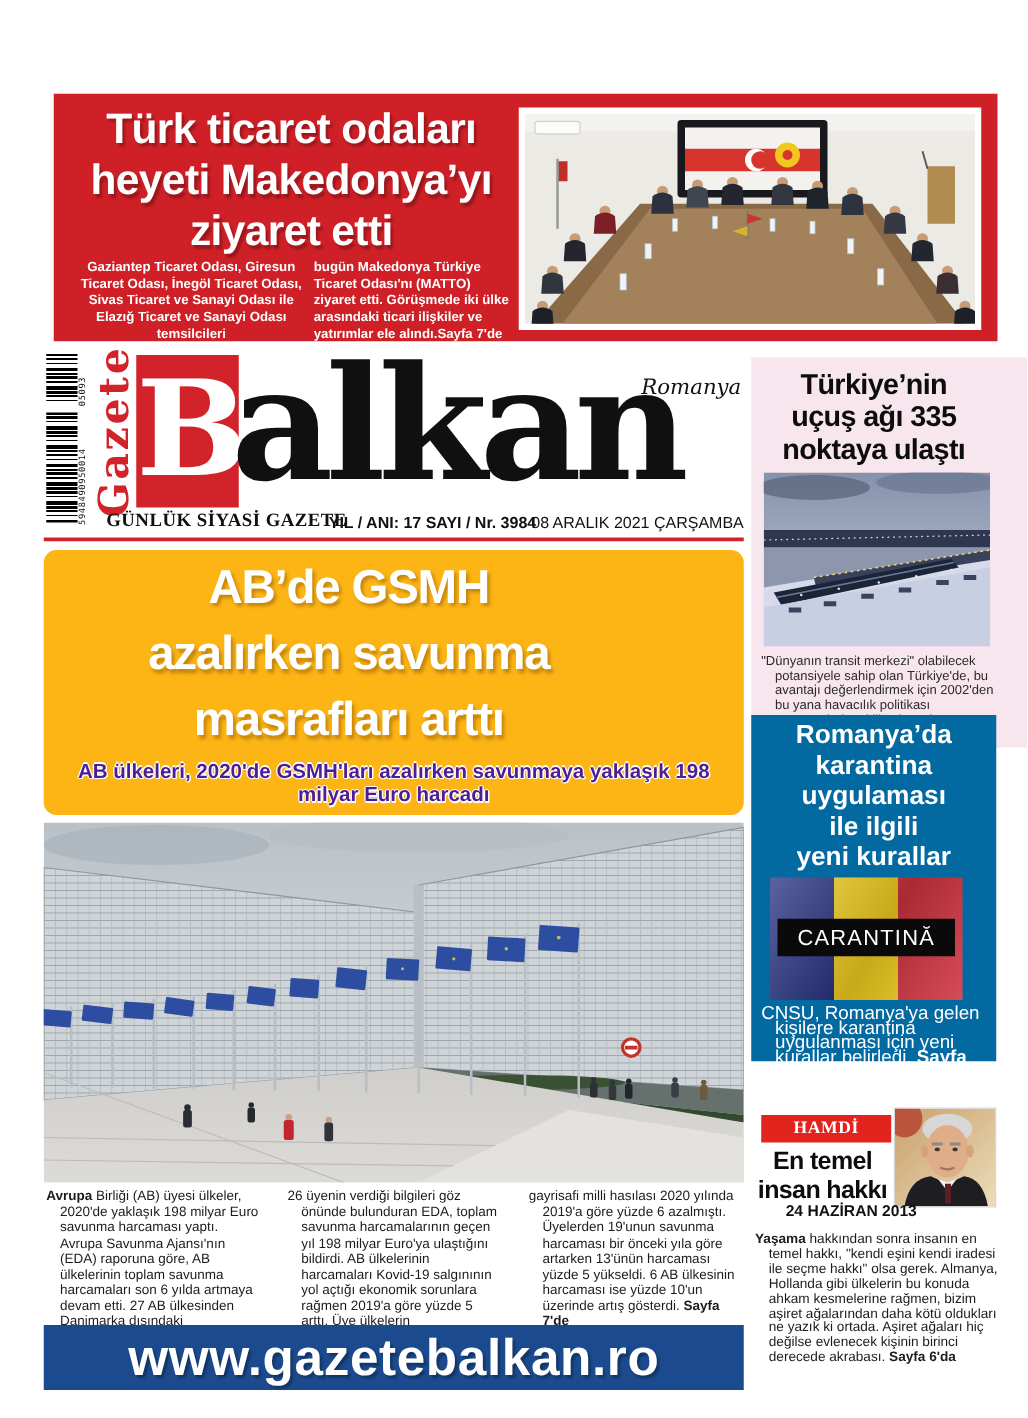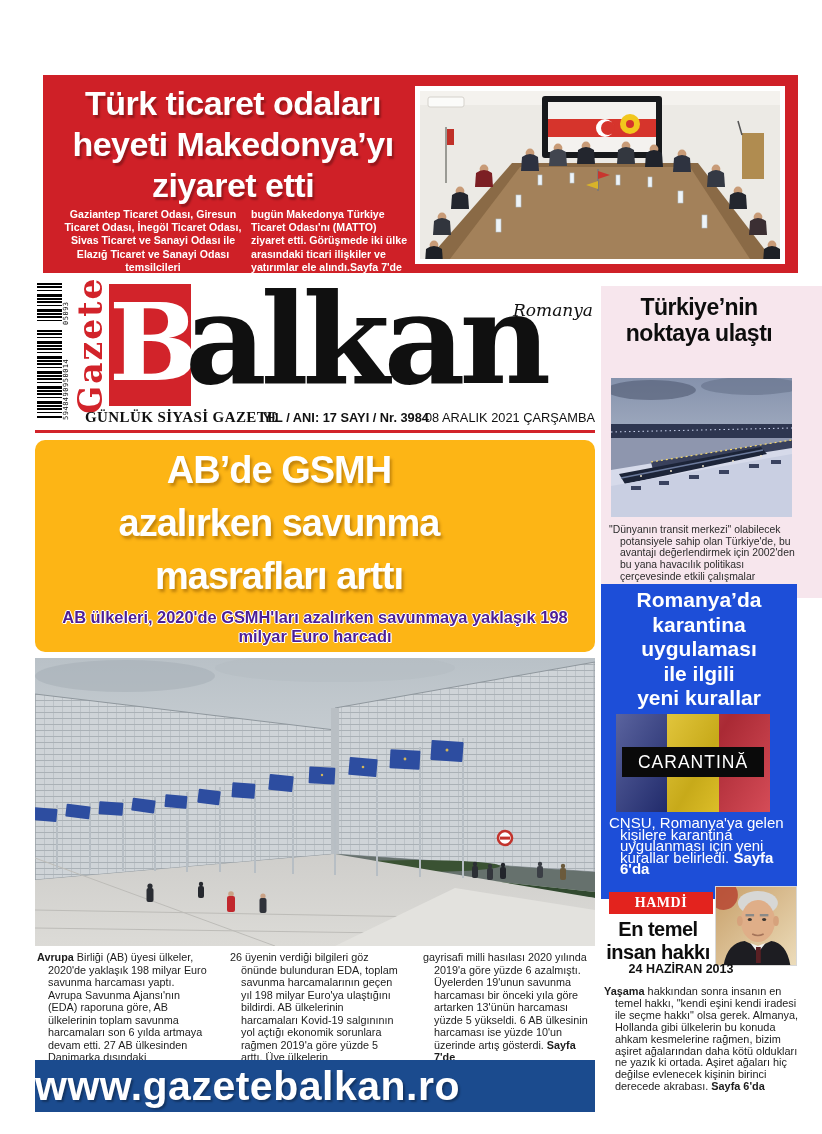--- a/index.html
+++ b/index.html
@@ -48,33 +48,33 @@
       font-size:38px;line-height:53px;letter-spacing:-1px;text-shadow:2px 3px 3px rgba(120,70,0,.45);}
   .lead-sub{left:6px;bottom:6px;width:548px;text-align:center;font-weight:bold;font-size:16.4px;
       color:#4c1d95;text-shadow:-1px 0 #fff,1px 0 #fff,0 -1px #fff,0 1px #fff,1px 1px #fff;}
   .main-photo{left:35px;top:638px;width:560px;height:288px;}
   .main-photo svg{display:block;width:100%;height:100%;}
 
   .body-cols{left:37px;top:931px;width:558px;display:flex;gap:21px;}
   .bcol{width:172px;font-size:10.8px;line-height:12.5px;color:#1c1c1c;}
   .hang{padding-left:11px;text-indent:-11px;}
 
-  .web-bar{left:35px;top:1040px;width:560px;height:52px;background:#1b4b8e;}
+  .web-bar{left:35px;top:1040px;width:560px;height:52px;background:#1b4b8e;text-align:center;}
   .web-url{color:#fff;font-weight:800;font-size:41px;line-height:52px;letter-spacing:.5px;
       text-shadow:2px 2px 2px rgba(0,0,0,.3);}
 
   
   .flights-box{left:601px;top:266px;width:235px;height:312px;background:#f7e6ed;padding-left:43px;}
   .fl-headline{left:4px;top:8px;width:188px;text-align:center;color:#0d0d0d;font-weight:800;
       font-size:23px;line-height:26px;letter-spacing:-.5px;}
   .fl-photo{left:10px;top:92px;width:181px;height:139px;}
   .fl-photo svg{display:block;width:100%;height:100%;}
   .fl-body{left:8px;top:238px;width:182px;font-size:10.4px;line-height:11.7px;color:#2b2b2b;font-weight:500;}
 
-  .quar-box{left:601px;top:564px;width:196px;height:315px;background:#1d4ed8;}
+  .quar-box{left:601px;top:552px;width:196px;height:277px;background:#0369a1;}
   .q-headline{left:4px;top:4px;width:188px;text-align:center;color:#fff;font-weight:800;
       font-size:21px;line-height:24.5px;}
   .q-flag{left:15px;top:130px;width:154px;height:98px;background:
       linear-gradient(120deg,rgba(255,255,255,.25),rgba(0,0,0,.18) 55%,rgba(255,255,255,.12)),
       linear-gradient(to right,#232f7e 0 33.4%,#f3cf1f 33.4% 66.7%,#cf3340 66.7%);}
   .q-label{left:6px;top:33px;width:142px;height:30px;background:#0a0a0a;color:#fff;text-align:center;
       font-size:17.5px;line-height:30px;letter-spacing:1px;font-weight:400;}
   .q-body{left:8px;top:233px;width:182px;font-size:15px;line-height:11.6px;color:#fff;font-weight:normal;}
 
   .columnist{left:601px;top:866px;width:196px;height:210px;}
@@ -296,20 +296,21 @@
     <div class="bcol hang"><span>gayrisafi milli hasılası 2020 yılında 2019'a göre yüzde 6 azalmıştı. Üyelerden 19'unun savunma harcaması bir önceki yıla göre artarken 13'ünün harcaması yüzde 5 yükseldi. 6 AB ülkesinin harcaması ise yüzde 10'un üzerinde artış gösterdi. </span><b>Sayfa 7'de</b></div>
   </div>
 
   <div class="abs web-bar">
     <span class="web-url">www.gazetebalkan.ro</span>
   </div>
 
   <div class="abs flights-box">
     <div class="abs fl-headline">
       <div>Türkiye’nin</div>
+      <div>uçuş ağı 335</div>
       <div>noktaya ulaştı</div>
     </div>
     <div class="abs fl-photo">
       <svg viewBox="0 0 181 139" preserveAspectRatio="none">
         <defs>
           <linearGradient id="dusk" x1="0" y1="0" x2="0" y2="1">
             <stop offset="0" stop-color="#8592ac"></stop>
               <stop offset="1" stop-color="#c6cdda"></stop>
           </linearGradient>
         </defs>

